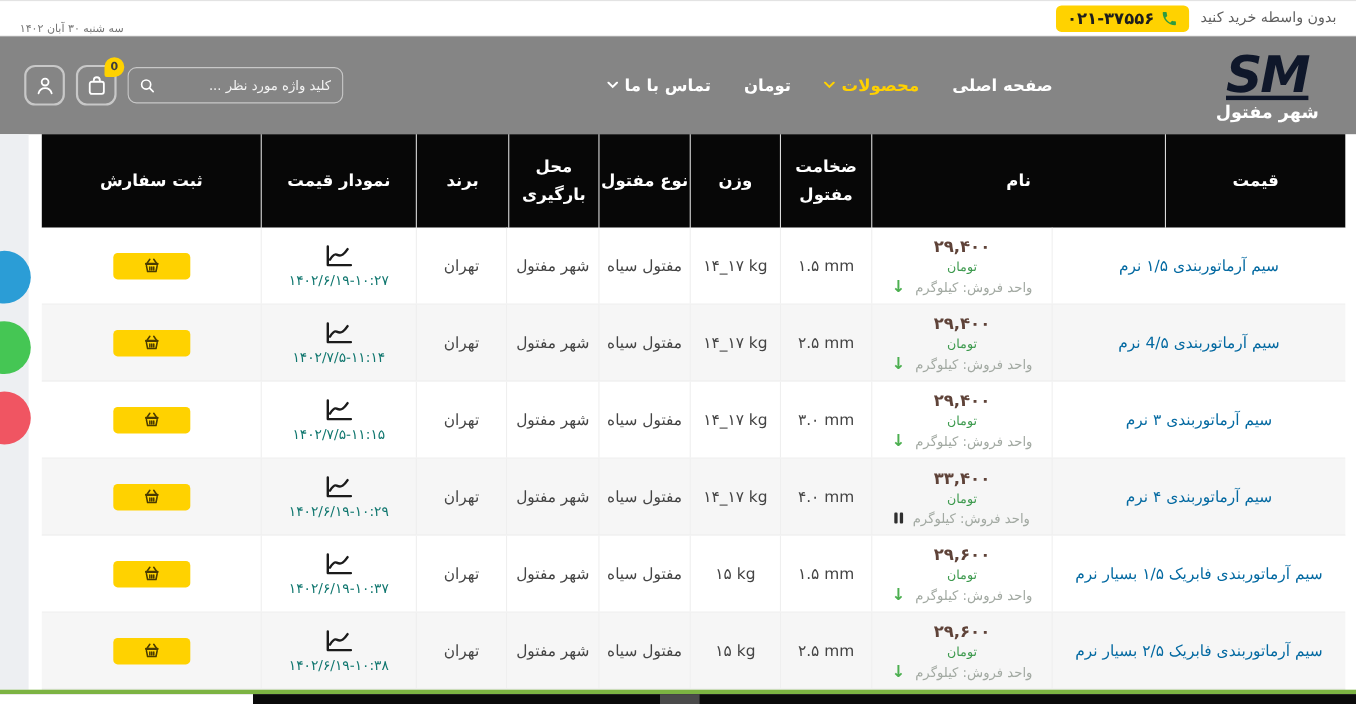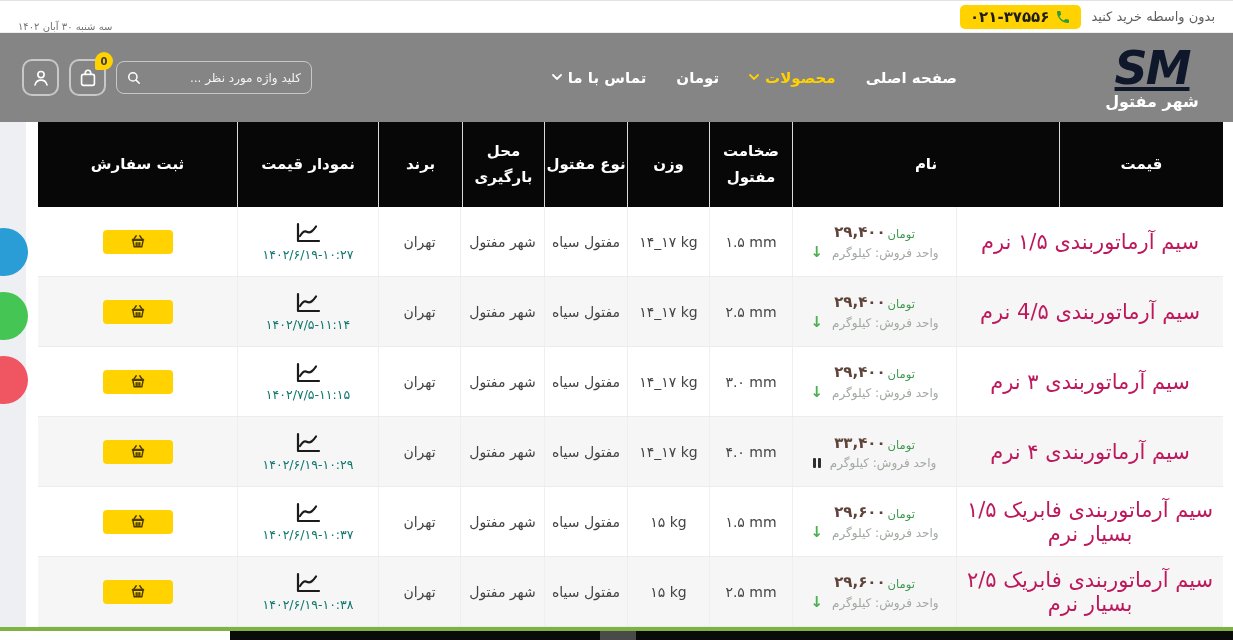--- a/index.html
+++ b/index.html
@@ -59,24 +59,24 @@
   .col-name  { width:267px; }
   .col-price { width:164px; }
   .col-thick { width:83px;  }
   .col-weight{ width:82px;  }
   .col-type  { width:83px;  }
   .col-brand { width:84px;  }
   .col-loc   { width:82px;  }
   .col-chart { width:141px; }
   .col-order { width:199px; }
 
-  .prod-name { font-size:21px; color:#be185d; cursor:pointer; }
+  .prod-name { font-size:14px; color:#0369a1; cursor:pointer; }
   .ltr { direction:ltr; }
 
-  .price-line1 { display:flex; direction:ltr; align-items:flex-end; gap:2px; }
+  .price-line1 { display:flex; direction:ltr; align-items:center; gap:2px;flex-direction:column; }
   .price-num { font-size:15px; font-weight:bold; color:#5f4339; direction:ltr; }
   .price-cur { font-size:11.5px; color:#3d9a4e; }
   .price-line2 { display:flex; align-items:center; gap:9px; margin-top:4px; }
   .price-unit { font-size:12px; color:#a2a9a2; }
   .trend-down { color:#4caf50; font-size:15px; font-weight:bold; line-height:1; }
   .trend-pause { display:flex; gap:2px; }
   .trend-pause i { display:block; width:3px; height:10px; background:#2f2f2f; border-radius:1px; }
 
   .chart-cell { display:flex; flex-direction:column; align-items:center; gap:3px; cursor:pointer; }
   .chart-date { font-size:12.5px; color:#0f766e; }

